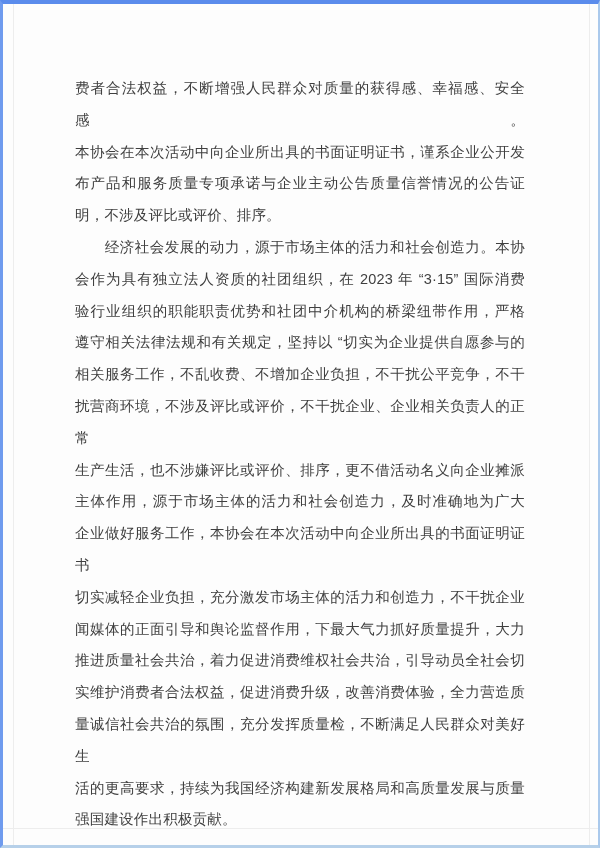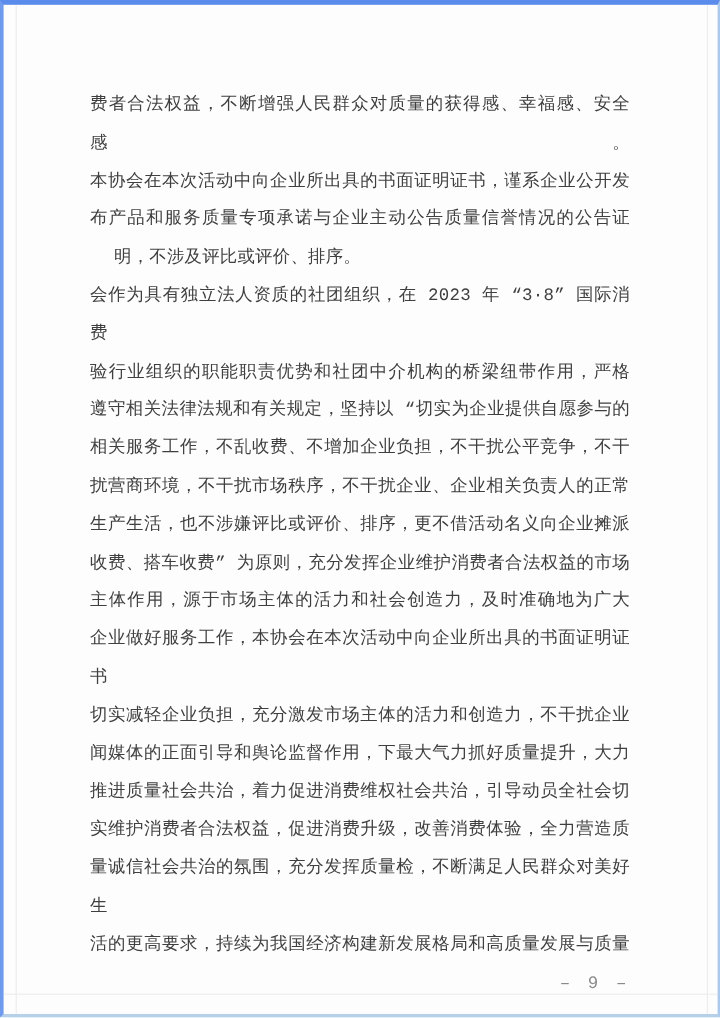--- a/index.html
+++ b/index.html
@@ -11,21 +11,21 @@
     position: relative;
     width: 600px;
     height: 848px;
     box-sizing: border-box;
     background: #fdfdfd;
     border-top: 4px solid var(--border_top, #5b8cec);
     border-left: 3px solid var(--border_left, #6f9bee);
     border-right: 2px solid var(--border_right, #aac9ec);
     border-bottom: 3px solid var(--border_bottom, #b6d0e9);
     overflow: hidden;
-    font-family: Liberation Mono, monospace;
+    font-family: Liberation Sans, sans-serif;
   }
   
   .edge { position: absolute; background: #ededed; }
   .edge.left   { left: 10px; top: 0; width: 1px; height: 100%; }
   .edge.right  { right: 8px; top: 0; width: 1px; height: 100%; }
   .edge.bottom { left: 0; bottom: 16px; width: 100%; height: 1px; }
 
   .content {
     position: absolute;
     left: 72px;
@@ -38,21 +38,20 @@
     font-size: 14.5px;
     line-height: 31.8px;
     letter-spacing: 0.2px;
     text-align: justify;
     text-align-last: justify;
     -moz-text-align-last: justify;
     color: var(--text, #3f3f3f);
   }
   .line.para-last {
     text-align-last: left;
-    margin-left: 20px;
     -moz-text-align-last: left;
   }
   .line.indent { text-indent: 2.05em; }
 
   .page-number {
     margin-top: 5px;
     text-align: right;
     font-size: 14.5px;
     line-height: 22px;
     letter-spacing: 3px;
@@ -70,32 +69,33 @@
   <div class="content">
 
     <div class="paragraph">
       <div class="line">费者合法权益，不断增强人民群众对质量的获得感、幸福感、安全感。</div>
       <div class="line">本协会在本次活动中向企业所出具的书面证明证书，谨系企业公开发</div>
       <div class="line">布产品和服务质量专项承诺与企业主动公告质量信誉情况的公告证</div>
       <div class="line para-last">明，不涉及评比或评价、排序。</div>
     </div>
 
     <div class="paragraph">
-      <div class="line">会作为具有独立法人资质的社团组织，在 2023 年 “3·8” 国际消费</div>
+      <div class="line indent">经济社会发展的动力，源于市场主体的活力和社会创造力。本协</div>
+      <div class="line">会作为具有独立法人资质的社团组织，在 2023 年 “3·15” 国际消费</div>
       <div class="line">验行业组织的职能职责优势和社团中介机构的桥梁纽带作用，严格</div>
       <div class="line">遵守相关法律法规和有关规定，坚持以 “切实为企业提供自愿参与的</div>
       <div class="line">相关服务工作，不乱收费、不增加企业负担，不干扰公平竞争，不干</div>
-      <div class="line">扰营商环境，不干扰市场秩序，不干扰企业、企业相关负责人的正常</div>
+      <div class="line">扰营商环境，不涉及评比或评价，不干扰企业、企业相关负责人的正常</div>
       <div class="line">生产生活，也不涉嫌评比或评价、排序，更不借活动名义向企业摊派</div>
-      <div class="line">收费、搭车收费” 为原则，充分发挥企业维护消费者合法权益的市场</div>
       <div class="line">主体作用，源于市场主体的活力和社会创造力，及时准确地为广大</div>
       <div class="line">企业做好服务工作，本协会在本次活动中向企业所出具的书面证明证书</div>
       <div class="line">切实减轻企业负担，充分激发市场主体的活力和创造力，不干扰企业</div>
       <div class="line">闻媒体的正面引导和舆论监督作用，下最大气力抓好质量提升，大力</div>
       <div class="line">推进质量社会共治，着力促进消费维权社会共治，引导动员全社会切</div>
       <div class="line">实维护消费者合法权益，促进消费升级，改善消费体验，全力营造质</div>
       <div class="line">量诚信社会共治的氛围，充分发挥质量检，不断满足人民群众对美好生</div>
       <div class="line">活的更高要求，持续为我国经济构建新发展格局和高质量发展与质量</div>
+      <div class="line para-last">强国建设作出积极贡献。</div>
     </div>
 
     <div class="page-number">– 9 –</div>
   </div>
 </div>
 
 </body></html>

